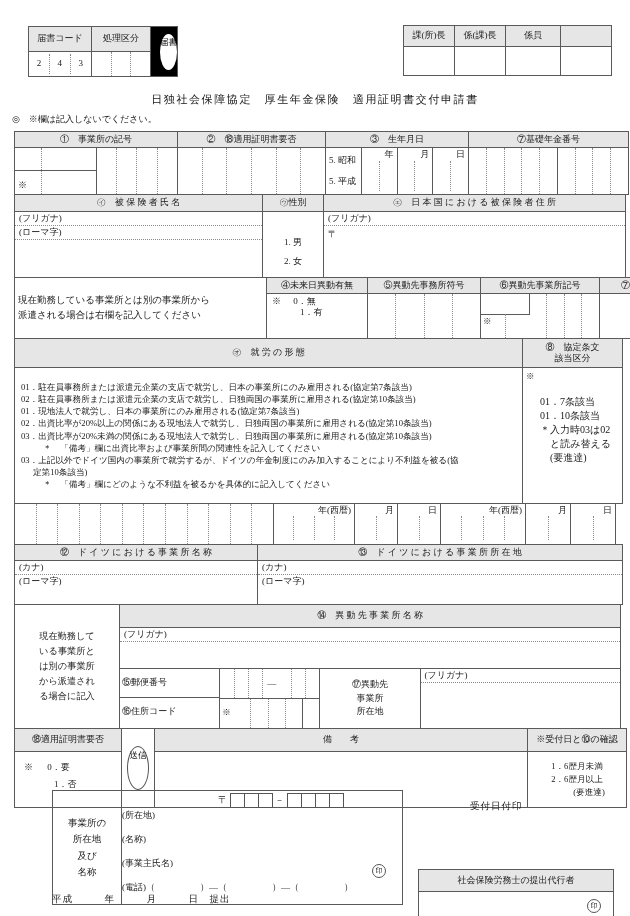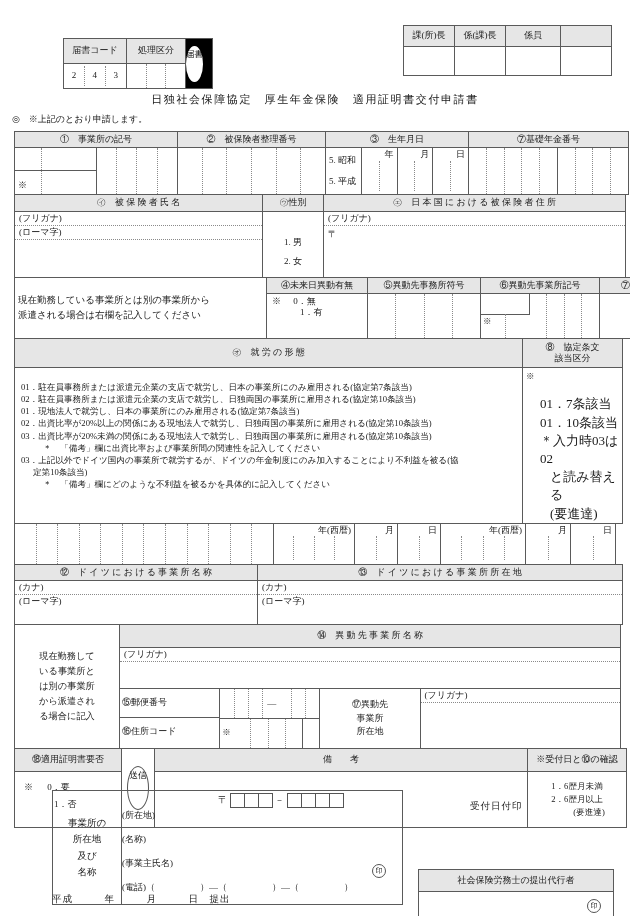--- a/index.html
+++ b/index.html
@@ -61,28 +61,27 @@
   .top-row {
     position: absolute;
     top: 22px;
     left: 0;
     width: 630px;
     height: 60px;
   }
   .code-table {
     position: absolute;
     left: 28px;
-    top: 16px;
-    margin-left: 35px;
+    top: 4px;
   }
   .code-table td { height: 20px; }
   .blackbox {
     background: #000000;
     width: 26px;
-    text-align: left;
+    text-align: right;
     vertical-align: middle;
     position: relative;
   }
   .oval-white {
     display: inline-block;
     width: 17px;
     height: 36px;
     border-radius: 50%;
     background: #ffffff;
     color: #000;
@@ -255,29 +254,29 @@
         <td class="body"></td>
         <td class="body"></td>
         <td class="body"></td>
         <td class="body"></td>
       </tr>
     </tbody>
       </table>
   </div>
 
   <div class="doc-title">日独社会保障協定　厚生年金保険　適用証明書交付申請書</div>
-  <div class="note-line">◎　※上記のとおり申請します。</div>
+  <div class="note-line">◎　※欄は記入しないでください。</div>
 
   <div class="main-form">
 
     <table>
       <tbody>
           <tr>
         <td class="hdr" colspan="2" style="width:160px">①　事業所の記号</td>
-        <td class="hdr" colspan="1" style="width:145px">②　被保険者整理番号</td>
+        <td class="hdr" colspan="1" style="width:145px">②　⑱適用証明書要否</td>
         <td class="hdr" colspan="4" style="width:140px">③　生年月日</td>
         <td class="hdr" colspan="1" style="width:157px">⑦基礎年金番号</td>
       </tr>
       <tr style="height:46px">
         <td style="width:52px;position:relative" class="pad">
           <span style="position:absolute;bottom:3px;left:3px;font-size:9px">※</span>
           <div style="position:absolute;top:0;left:26px;bottom:0;border-left:1px dotted #8a8a8a"></div>
           <div style="position:absolute;top:22px;left:0;right:0;border-top:1px solid #5a5a5a"></div>
         </td>
         <td style="width:108px">
@@ -429,21 +428,21 @@
           <div class="list-line">01．現地法人で就労し、日本の事業所にのみ雇用される(協定第7条該当)</div>
           <div class="list-line">02．出資比率が20%以上の関係にある現地法人で就労し、日独両国の事業所に雇用される(協定第10条該当)</div>
           <div class="list-line">03．出資比率が20%未満の関係にある現地法人で就労し、日独両国の事業所に雇用される(協定第10条該当)</div>
           <div class="list-line indent1">＊　「備考」欄に出資比率および事業所間の関連性を記入してください</div>
           <div class="list-line">03．上記以外でドイツ国内の事業所で就労するが、ドイツの年金制度にのみ加入することにより不利益を被る(協</div>
           <div class="list-line indent2">定第10条該当)</div>
           <div class="list-line indent1">＊　「備考」欄にどのような不利益を被るかを具体的に記入してください</div>
         </td>
         <td style="padding:3px 0 0 3px">
           <div style="font-size:8.5px">※</div>
-          <div style="margin-top:14px;padding-left:14px;font-size:13px;line-height:1.4">
+          <div style="margin-top:14px;padding-left:14px;font-size:10px;line-height:1.4">
             <div>01．7条該当</div>
             <div>01．10条該当</div>
             <div>＊入力時03は02</div>
             <div style="padding-left:10px">と読み替える</div>
             <div style="padding-left:10px">(要進達)</div>
           </div>
         </td>
       </tr>
     </tbody>
       </table>

